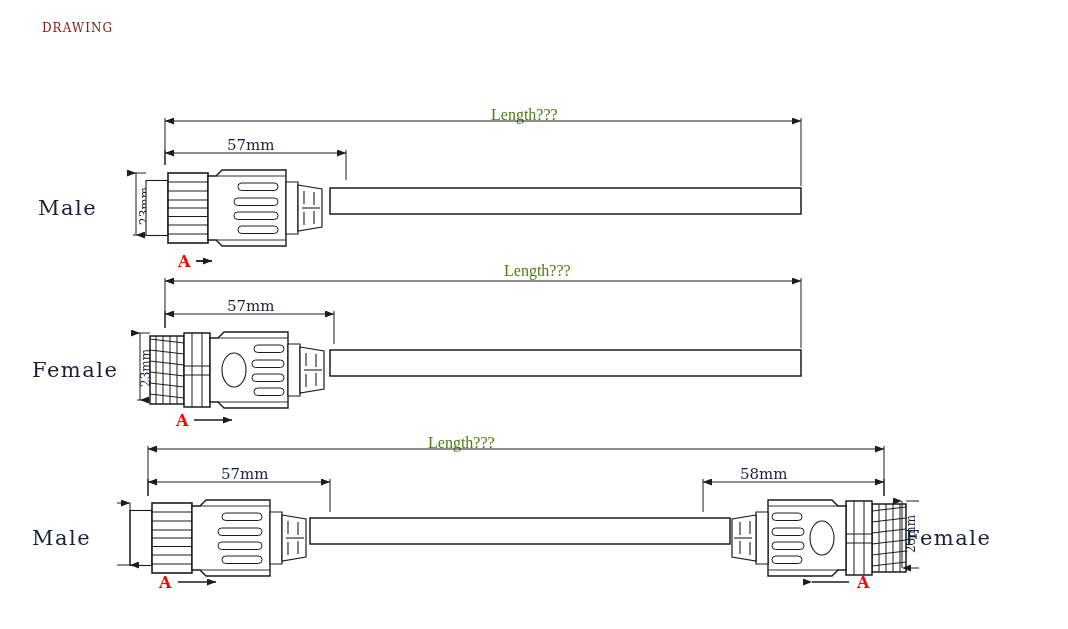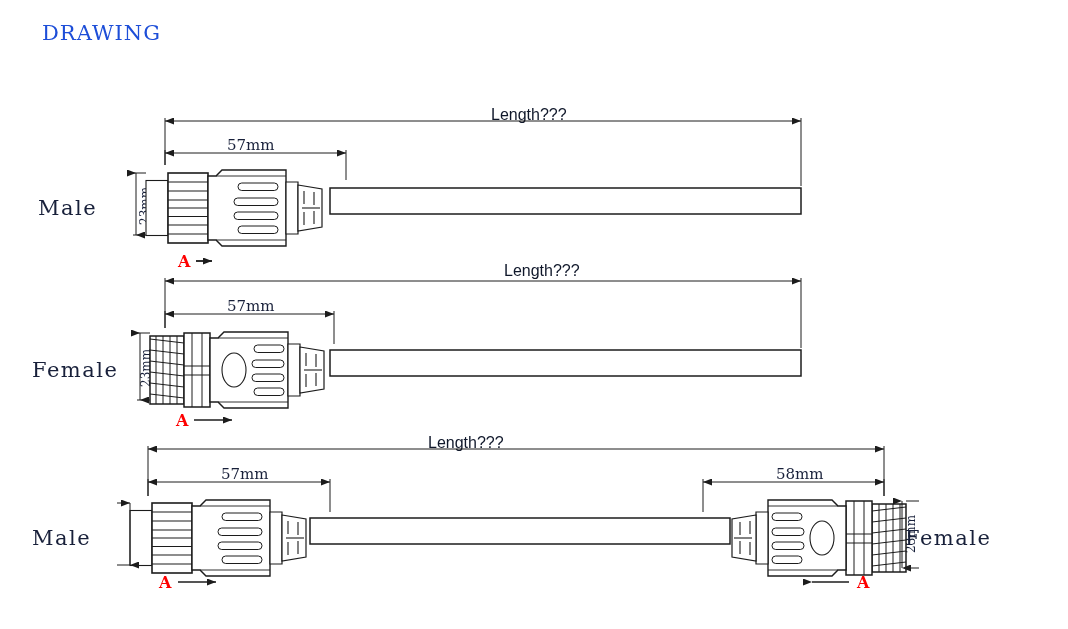--- a/index.html
+++ b/index.html
@@ -7,36 +7,36 @@
     width:1068px;height:629px;position:relative;overflow:hidden;
     font-family:"Liberation Serif", serif;
     color:#1a1a2e;
   }
   #stage{position:absolute;left:0;top:0;width:1068px;height:629px;}
   svg#drawing{position:absolute;left:0;top:0;width:1068px;height:629px;}
 
   .ttl{
     position:absolute;
     font-family:"DejaVu Serif", serif;
-    font-size:21px;letter-spacing:1px;color:#1d4ed8;white-space:nowrap;
+    font-size:12px;letter-spacing:1px;color:#7f1d1d;white-space:nowrap;
   }
   .rowlabel{
     position:absolute;
     font-family:"DejaVu Serif", serif;
     font-size:21px;color:#18203a;white-space:nowrap;letter-spacing:1.5px;margin-top:8px;
   }
   .dimtxt{
     position:absolute;
     font-family:"DejaVu Serif", serif;
     font-size:15px;color:#18203a;white-space:nowrap;
   }
   .lentxt{
     position:absolute;
-    font-family:Liberation Sans, sans-serif;
-    font-size:16px;color:#0f172a;white-space:nowrap;
+    font-family:Liberation Serif, serif;
+    font-size:16px;color:#4d7c0f;white-space:nowrap;
   }
   .vtxt{
     position:absolute;
     font-family:"DejaVu Serif", serif;
     font-size:12px;color:#18203a;white-space:nowrap;
     transform-origin:0 0;transform:rotate(-90deg);
   }
   .amark{
     position:absolute;
     font-family:"DejaVu Serif", serif;
@@ -62,21 +62,21 @@
   <div class="rowlabel" style="left:32px;top:518px;">Male</div>
   <div class="rowlabel" style="left:905px;top:518px;">Female</div>
 
   <div class="lentxt" style="left:491px;top:106px;">Length???</div>
   <div class="lentxt" style="left:504px;top:262px;">Length???</div>
   <div class="lentxt" style="left:428px;top:434px;">Length???</div>
 
   <div class="dimtxt" style="left:227px;top:136px;">57mm</div>
   <div class="dimtxt" style="left:227px;top:297px;">57mm</div>
   <div class="dimtxt" style="left:221px;top:465px;">57mm</div>
-  <div class="dimtxt" style="left:776px;top:465px;">58mm</div>
+  <div class="dimtxt" style="left:740px;top:465px;">58mm</div>
 
   <div class="vtxt" style="left:138px;top:225px;">23mm</div>
   <div class="vtxt" style="left:139px;top:387px;">23mm</div>
   <div class="vtxt" style="left:132px;top:553px;">23mm</div>
   <div class="vtxt" style="left:904px;top:553px;">23mm</div>
 
   <div class="amark" style="left:178px;top:252px;">A</div>
   <div class="amark" style="left:176px;top:411px;">A</div>
   <div class="amark" style="left:159px;top:573px;">A</div>
   <div class="amark" style="left:857px;top:573px;">A</div>

